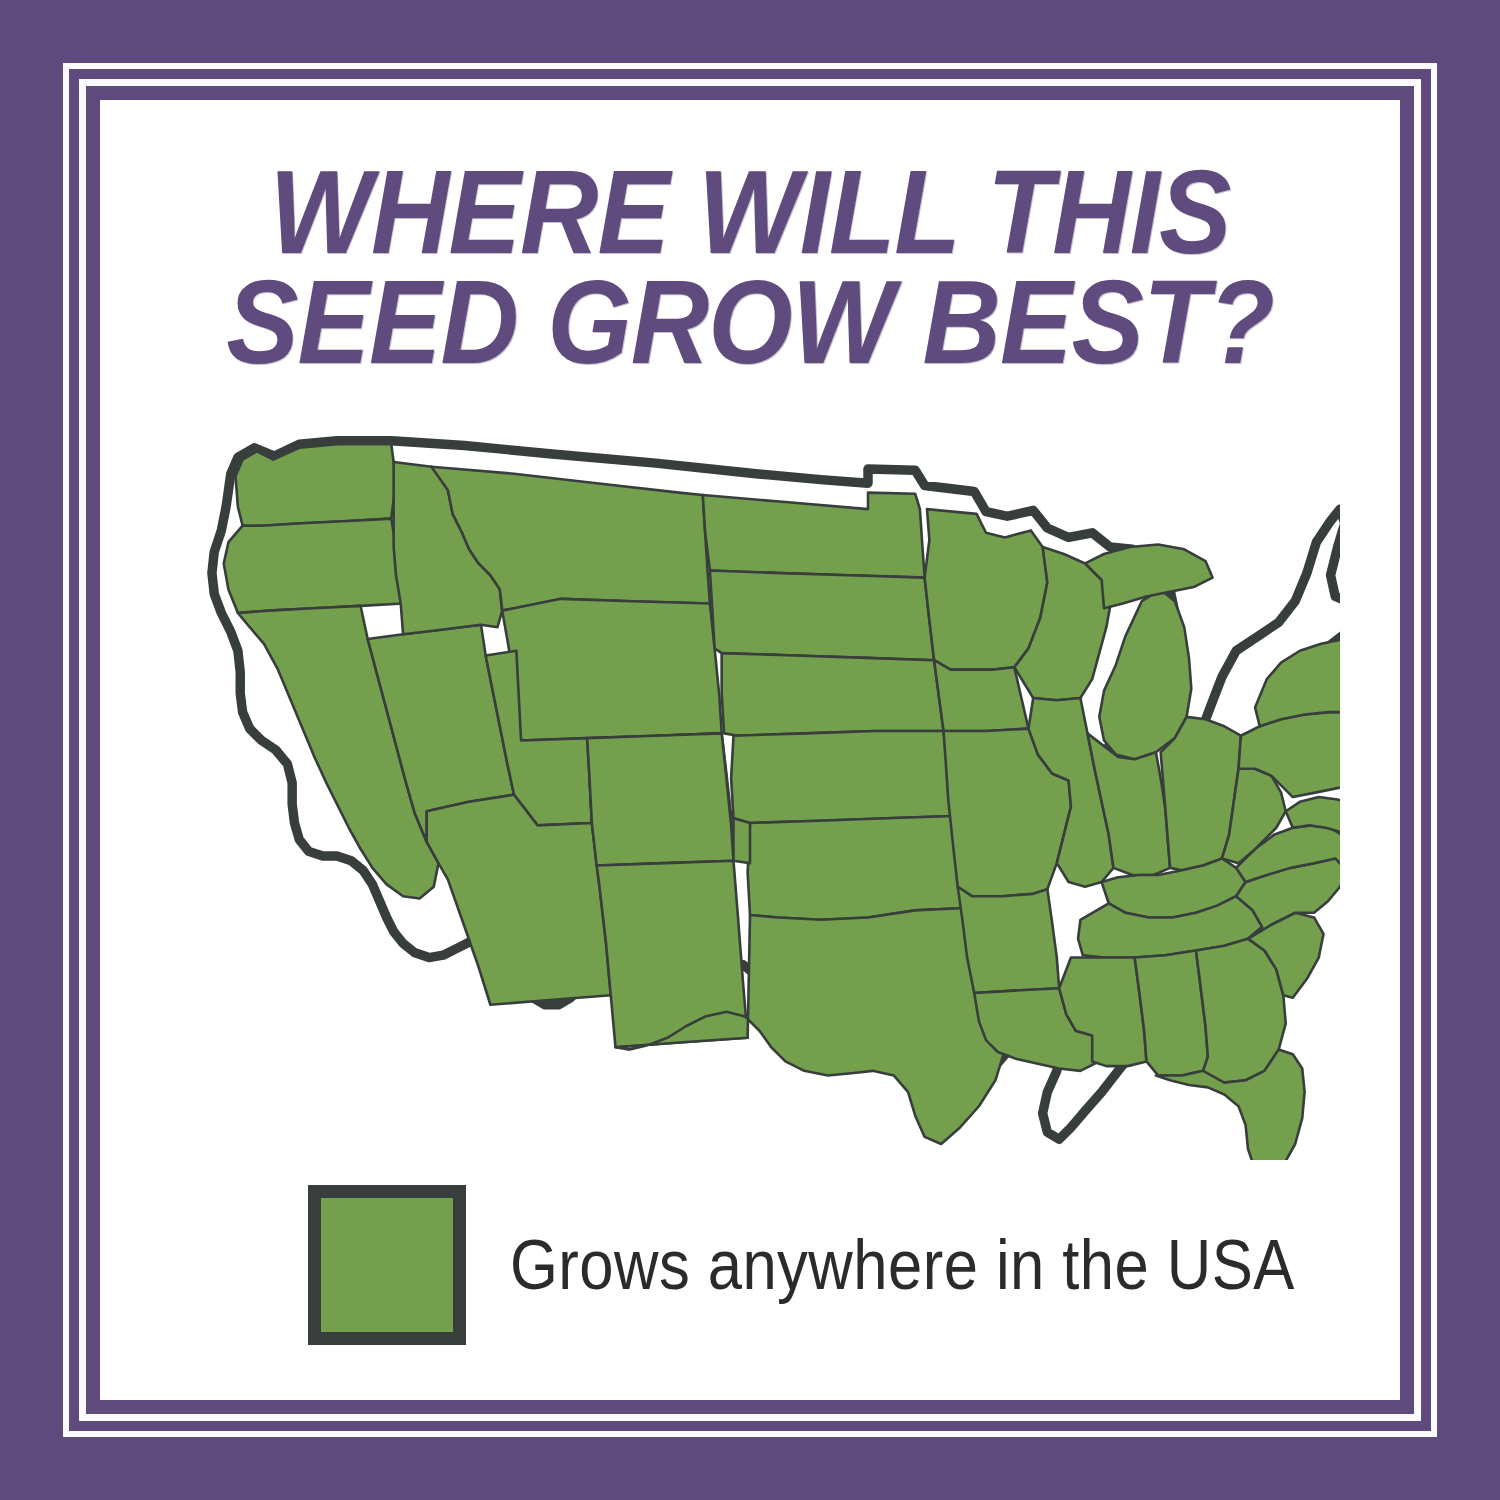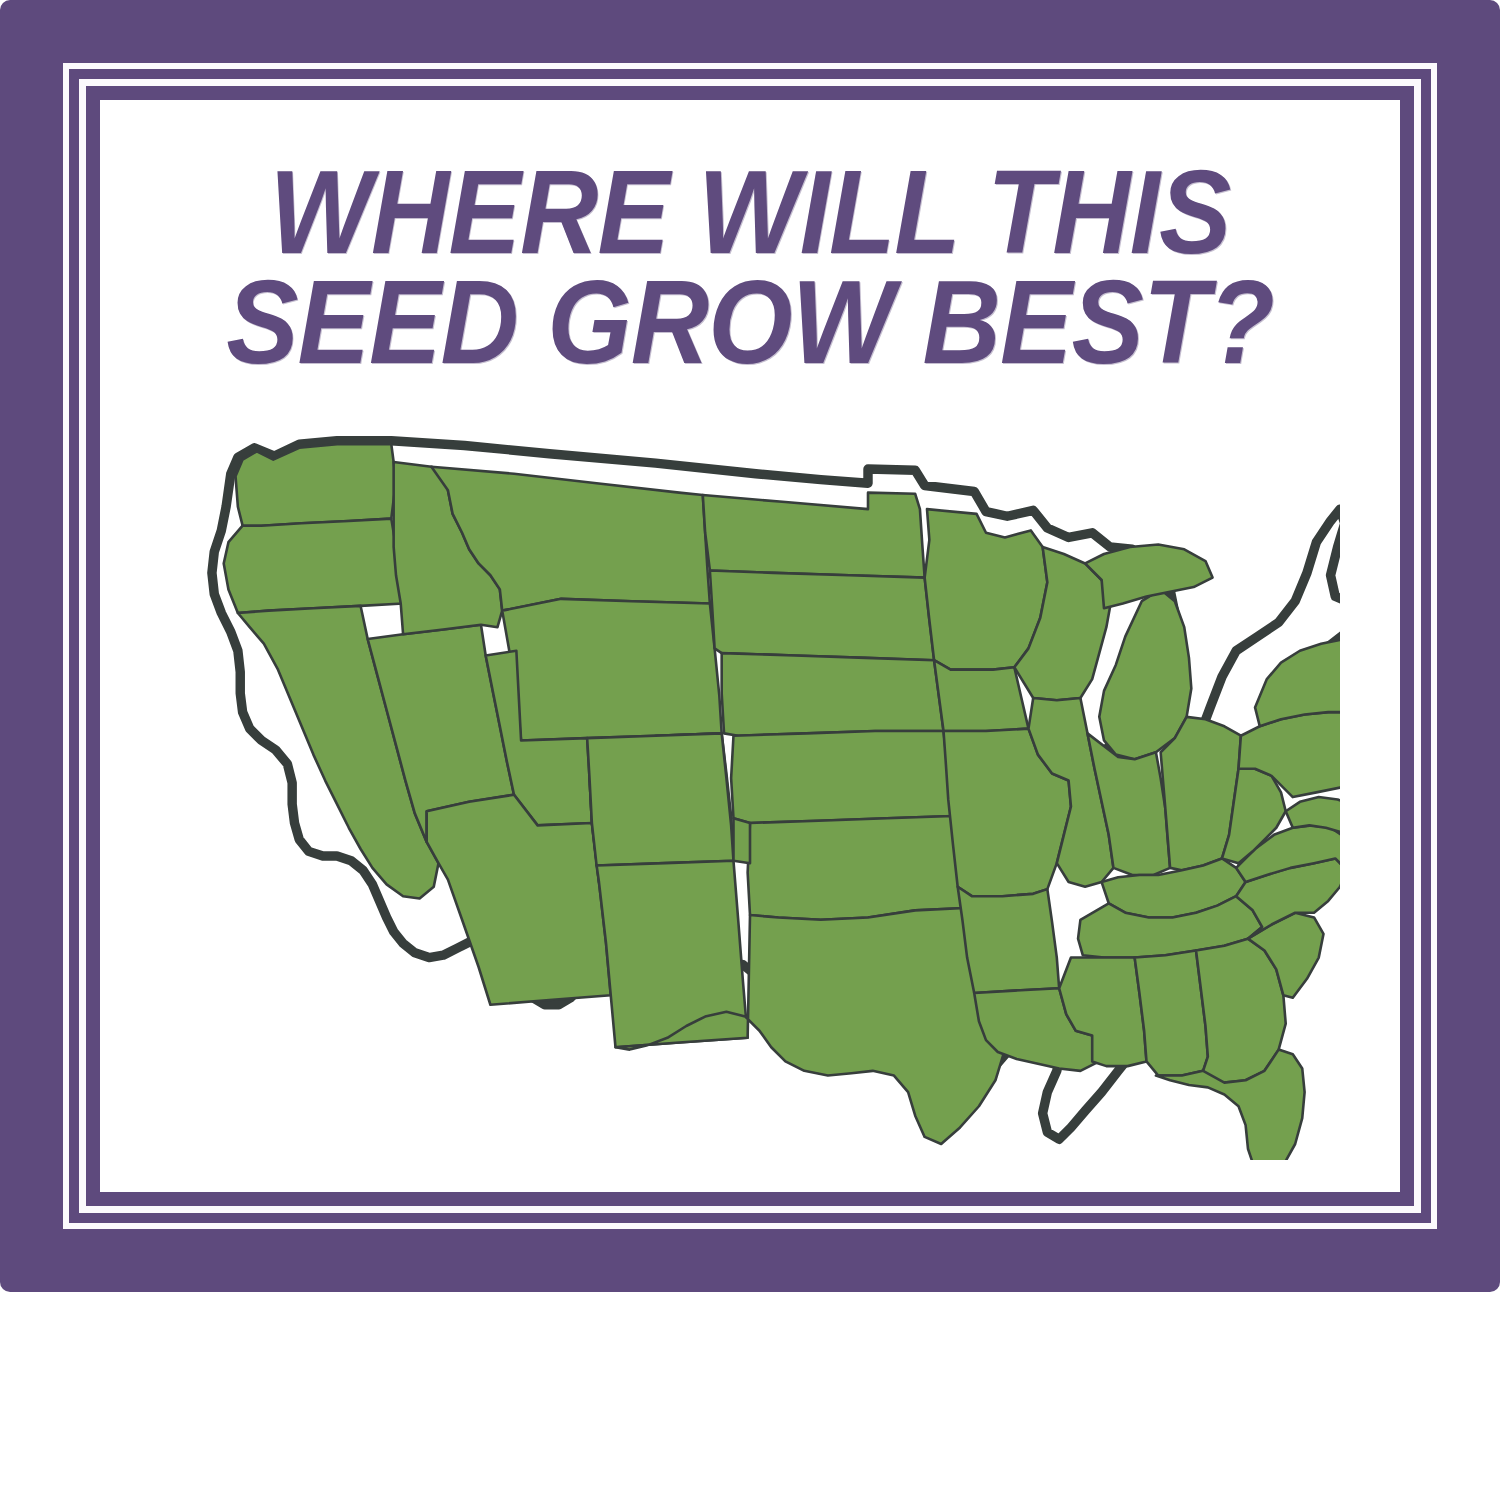--- a/index.html
+++ b/index.html
@@ -6,25 +6,24 @@
     margin: 0;
     padding: 0;
     background: #ffffff;
   }
   body {
     font-family: "Liberation Sans", sans-serif;
   }
   #page {
     position: relative;
     width: 1500px;
-    height: 1292px;
+    height: 1500px;
     background: #5E4A7D;
     overflow: hidden;
     box-sizing: border-box;
-    border-radius: 10px;
   }
   
   .ring {
     position: absolute;
     box-sizing: border-box;
   }
   #ring-white-1 {
     left: 63px; top: 63px; right: 63px; bottom: 63px;
     background: #FBFAFC;
   }
@@ -323,15 +322,19 @@
           <path class="state-shape" d="M1068,124 L1084,120 L1094,140 L1098,164 L1096,178 L1082,178 L1074,178
                L1072,170 L1074,146 Z"></path>
 
           <path class="state-shape" d="M1084,120 L1090,96 L1098,72 L1110,56 L1124,50 L1138,58 L1146,76 L1152,98
                L1158,118 L1166,134 L1158,148 L1144,156 L1130,164 L1118,172 L1106,176
                L1098,164 L1094,140 Z"></path>
         </g>
       </svg>
     </div>
 
+    <div id="legend">
+      <div id="legend-swatch"></div>
+      <div id="legend-label">Grows anywhere in the USA</div>
+    </div>
 
   </div>
 </div>
 
 </body></html>

